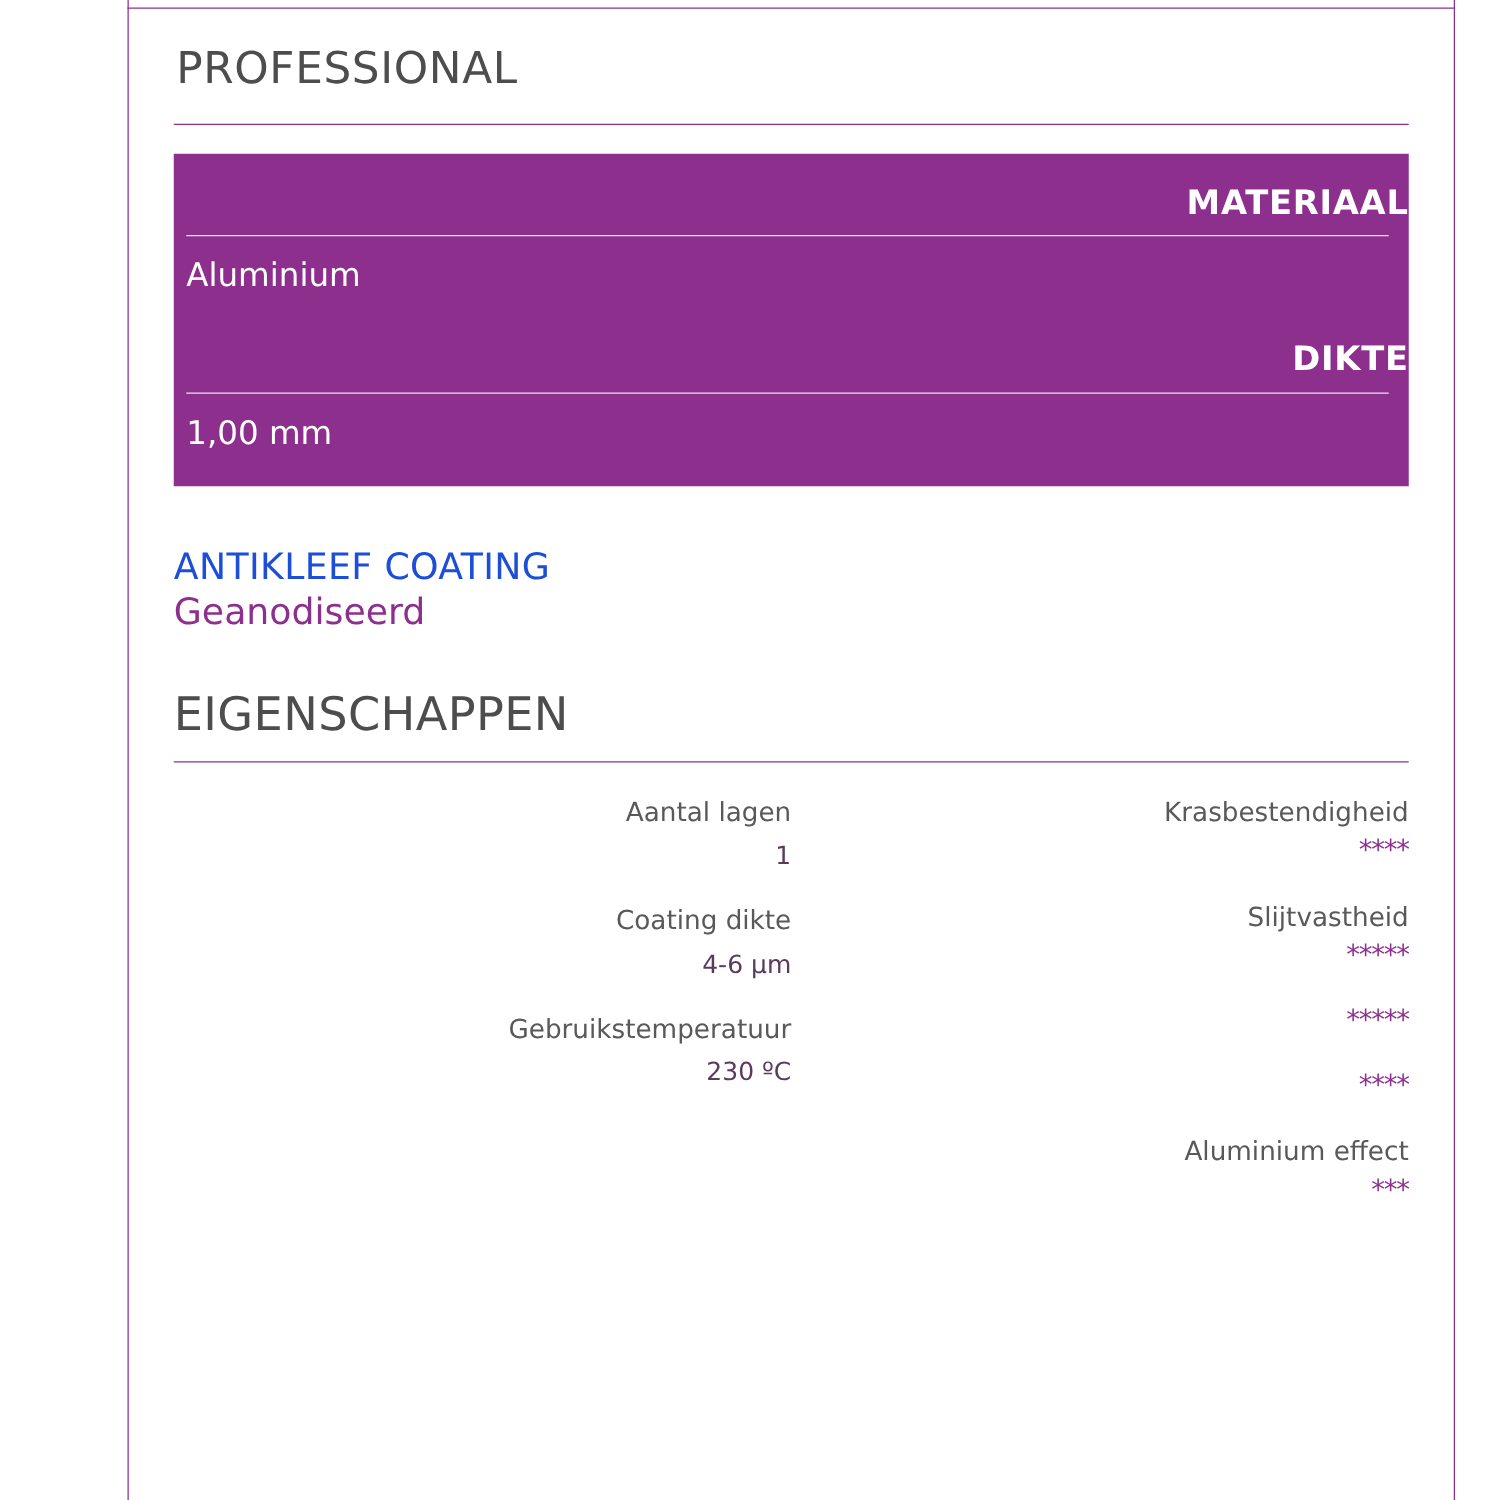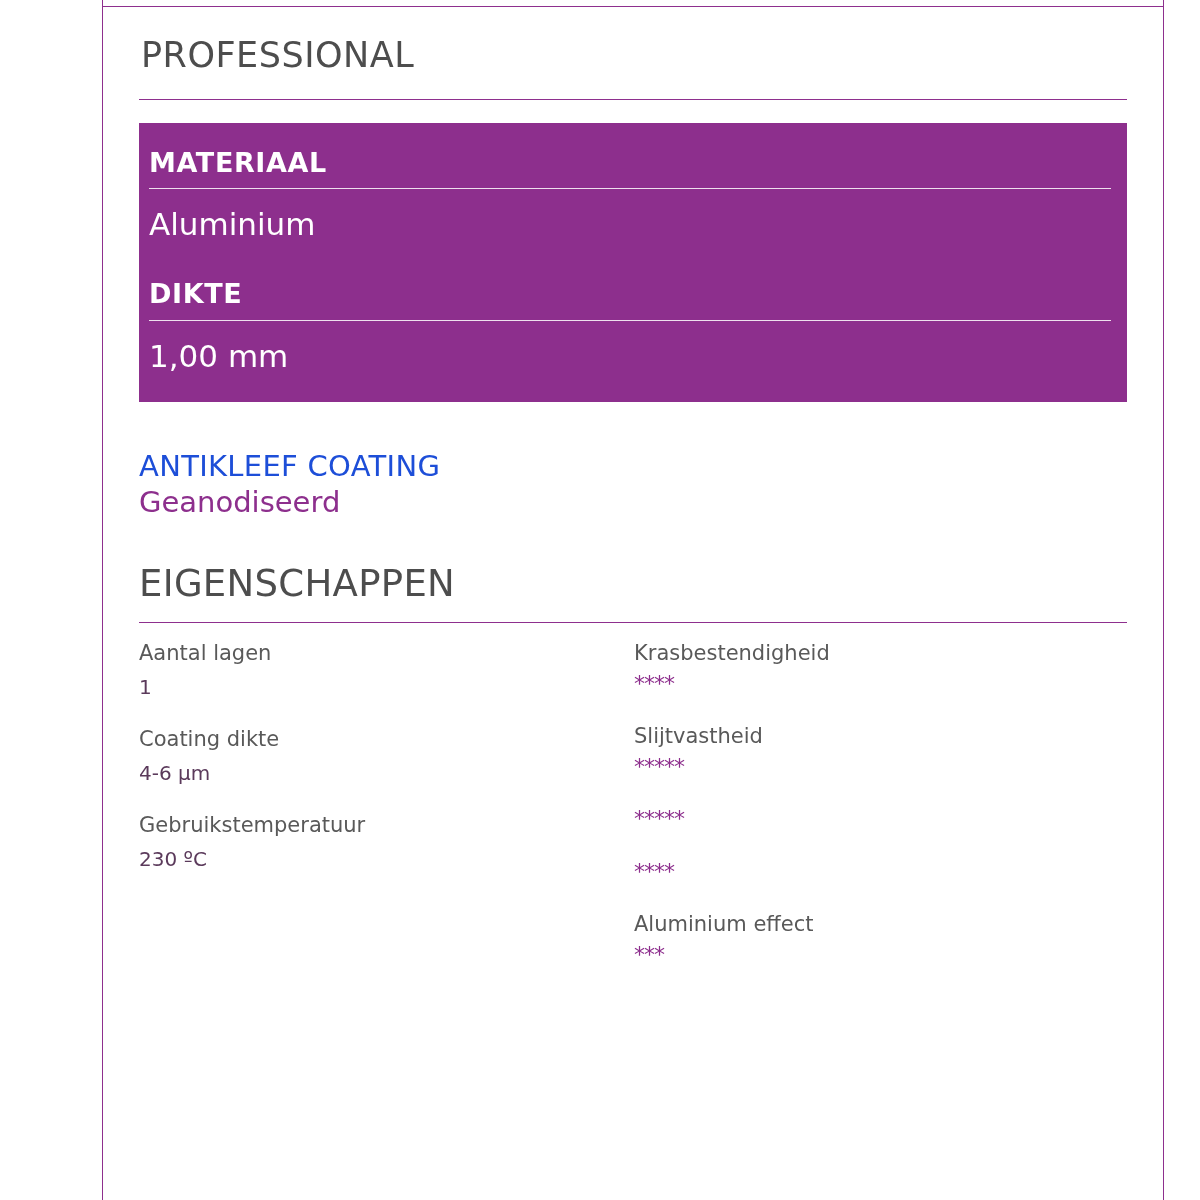--- a/index.html
+++ b/index.html
@@ -75,29 +75,30 @@
     padding: 20px 0 26px 0;
   }
   .panel-label {
     color: #ffffff;
     font-size: 27px;
     font-weight: bold;
     letter-spacing: 0.6px;
     padding: 0 0 0 10px;
     margin: 3px 0 0 0;
     line-height: 1.25;
+    text-align: right;
   }
   .panel-divider {
     height: 1px;
     background: rgba(255,255,255,0.85);
     margin: 9px 16px 0 10px;
   }
   .panel-value {
     color: #ffffff;
-    font-size: 31px;
+    font-size: 26px;
     font-weight: 400;
     padding: 0 0 0 10px;
     margin-top: 16px;
     line-height: 1.25;
   }
   .panel-gap {
     height: 30px;
   }
 
   .section-title {
@@ -125,21 +126,22 @@
     line-height: 1.15;
   }
   .props-rule {
     height: 1px;
     background: #8e2f8e;
     margin-top: 16px;
   }
 
   .props-grid {
     display: flex;
-    margin-top: 18px;
+    margin-top: 28px;
+    text-align: right;
   }
   .props-col {
     width: 50%;
     box-sizing: border-box;
   }
   .props-col.right {
     padding-left: 1px;
   }
   .prop {
     margin-bottom: 28px;

